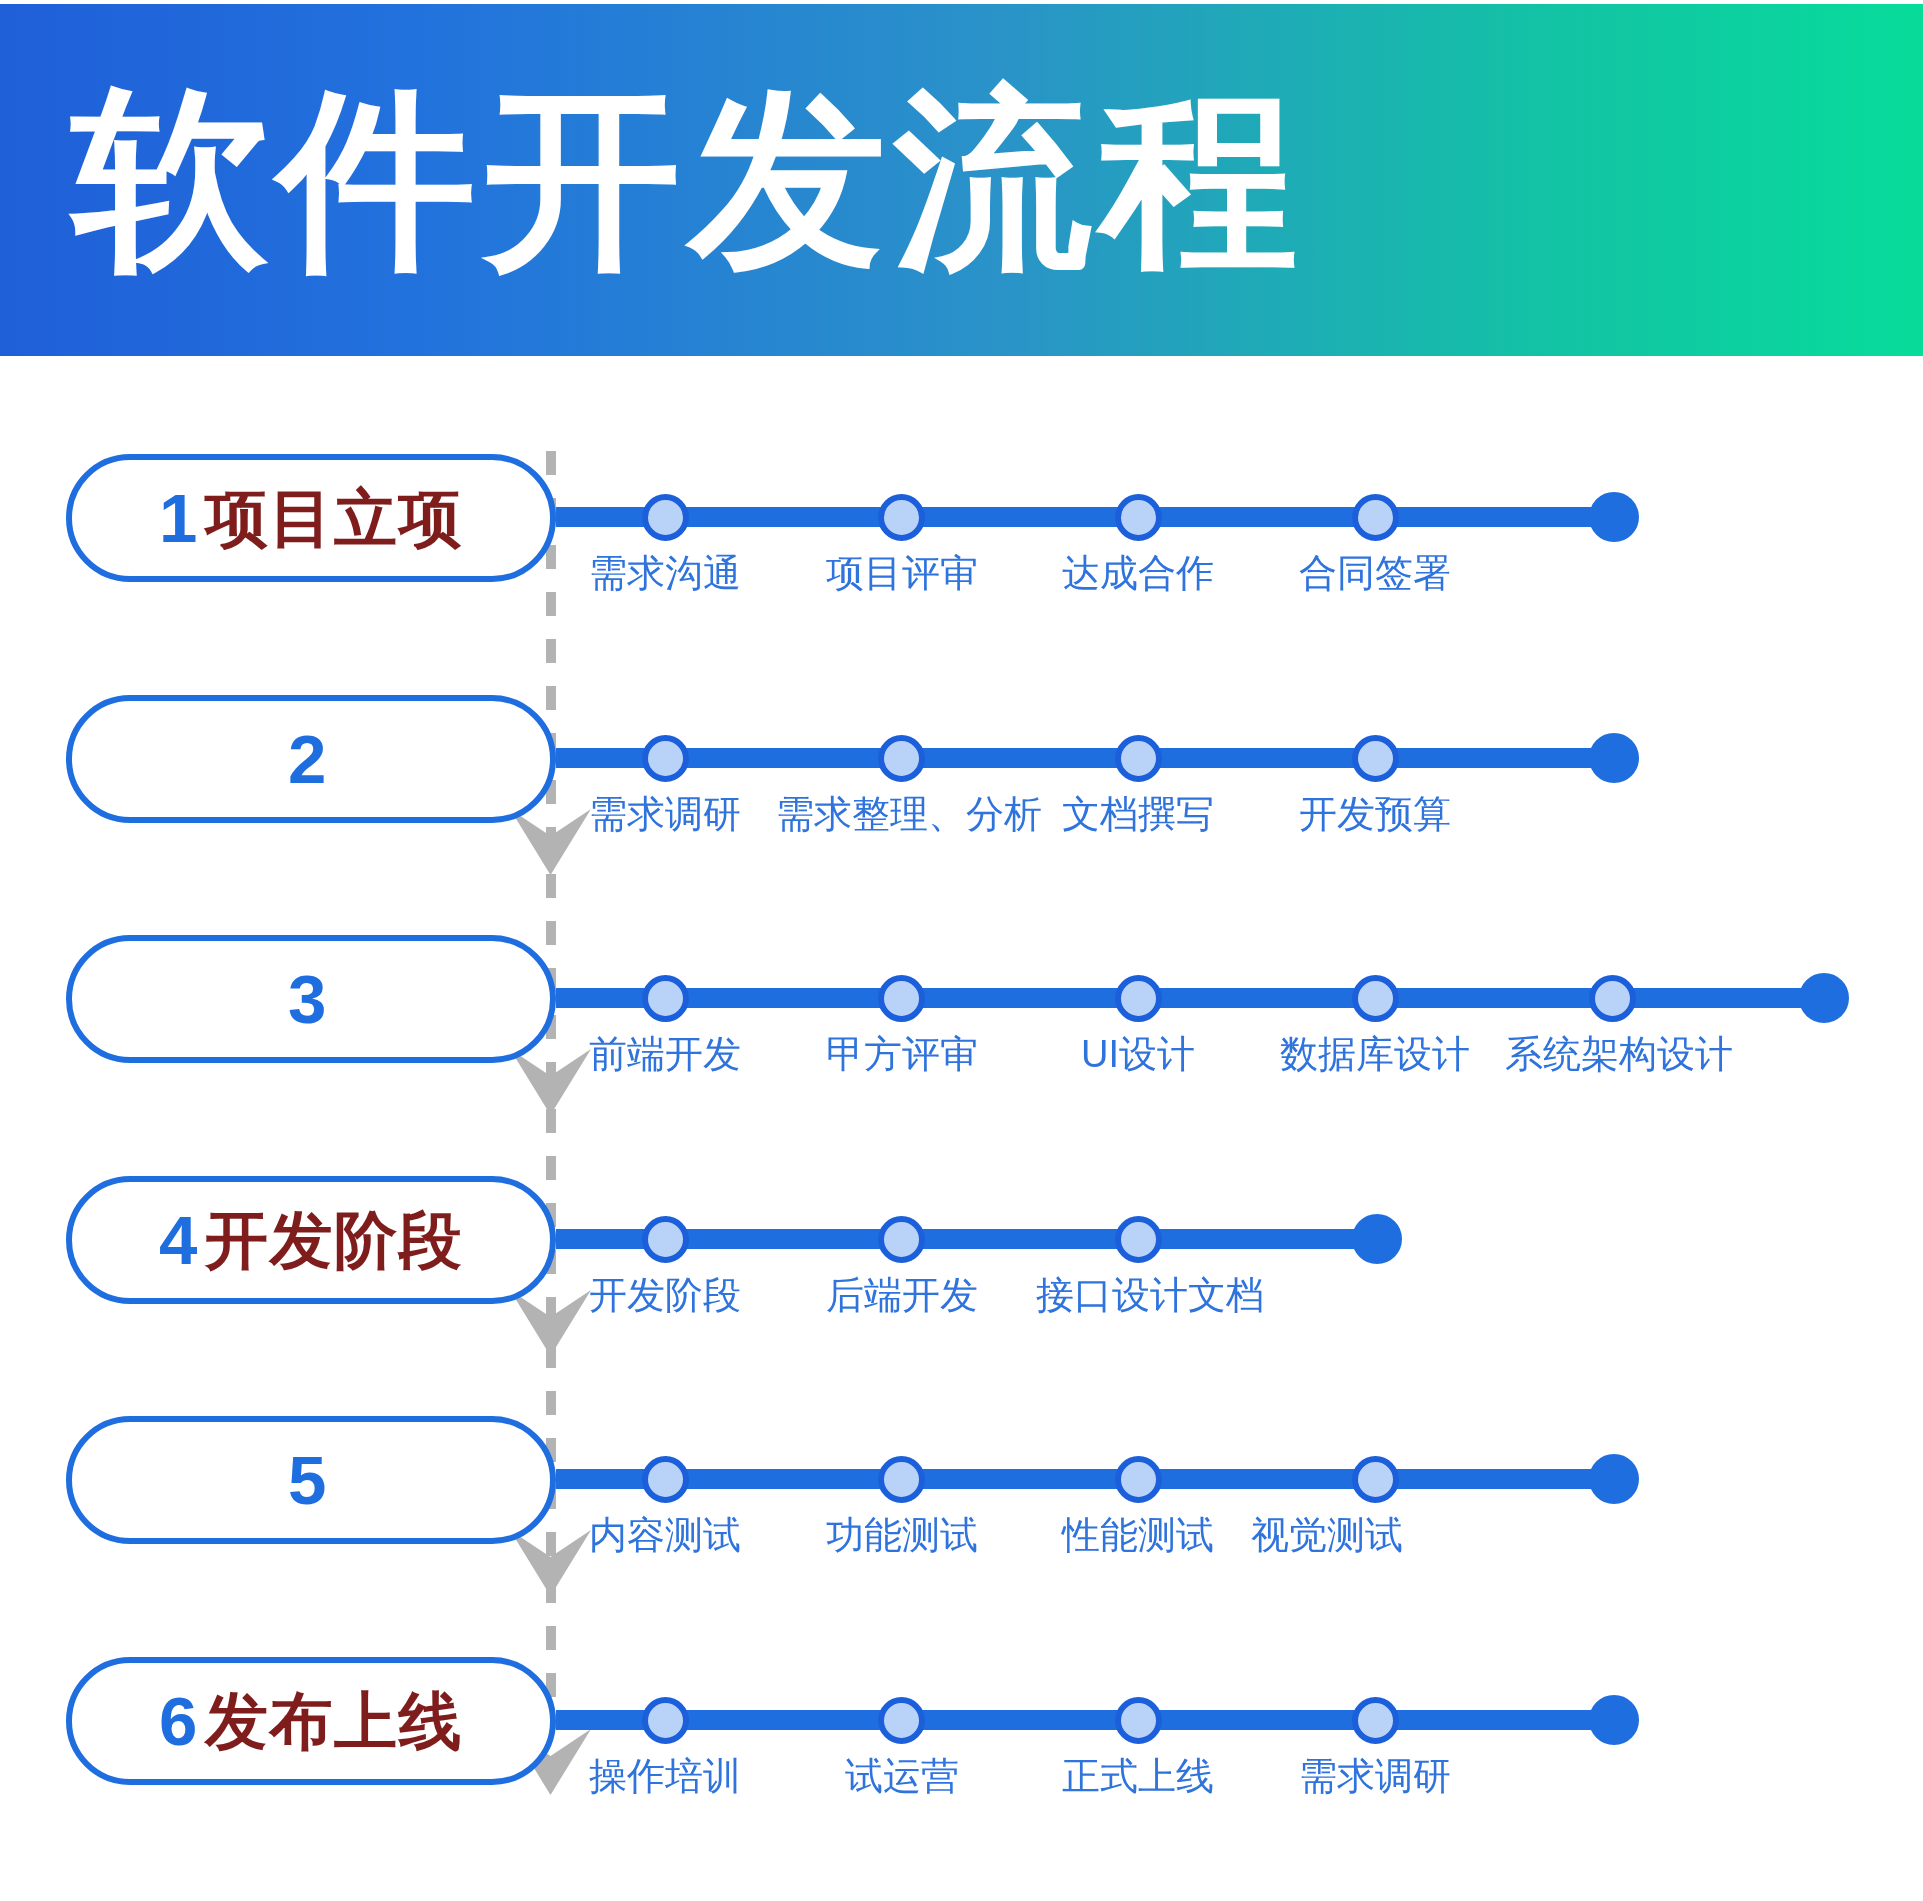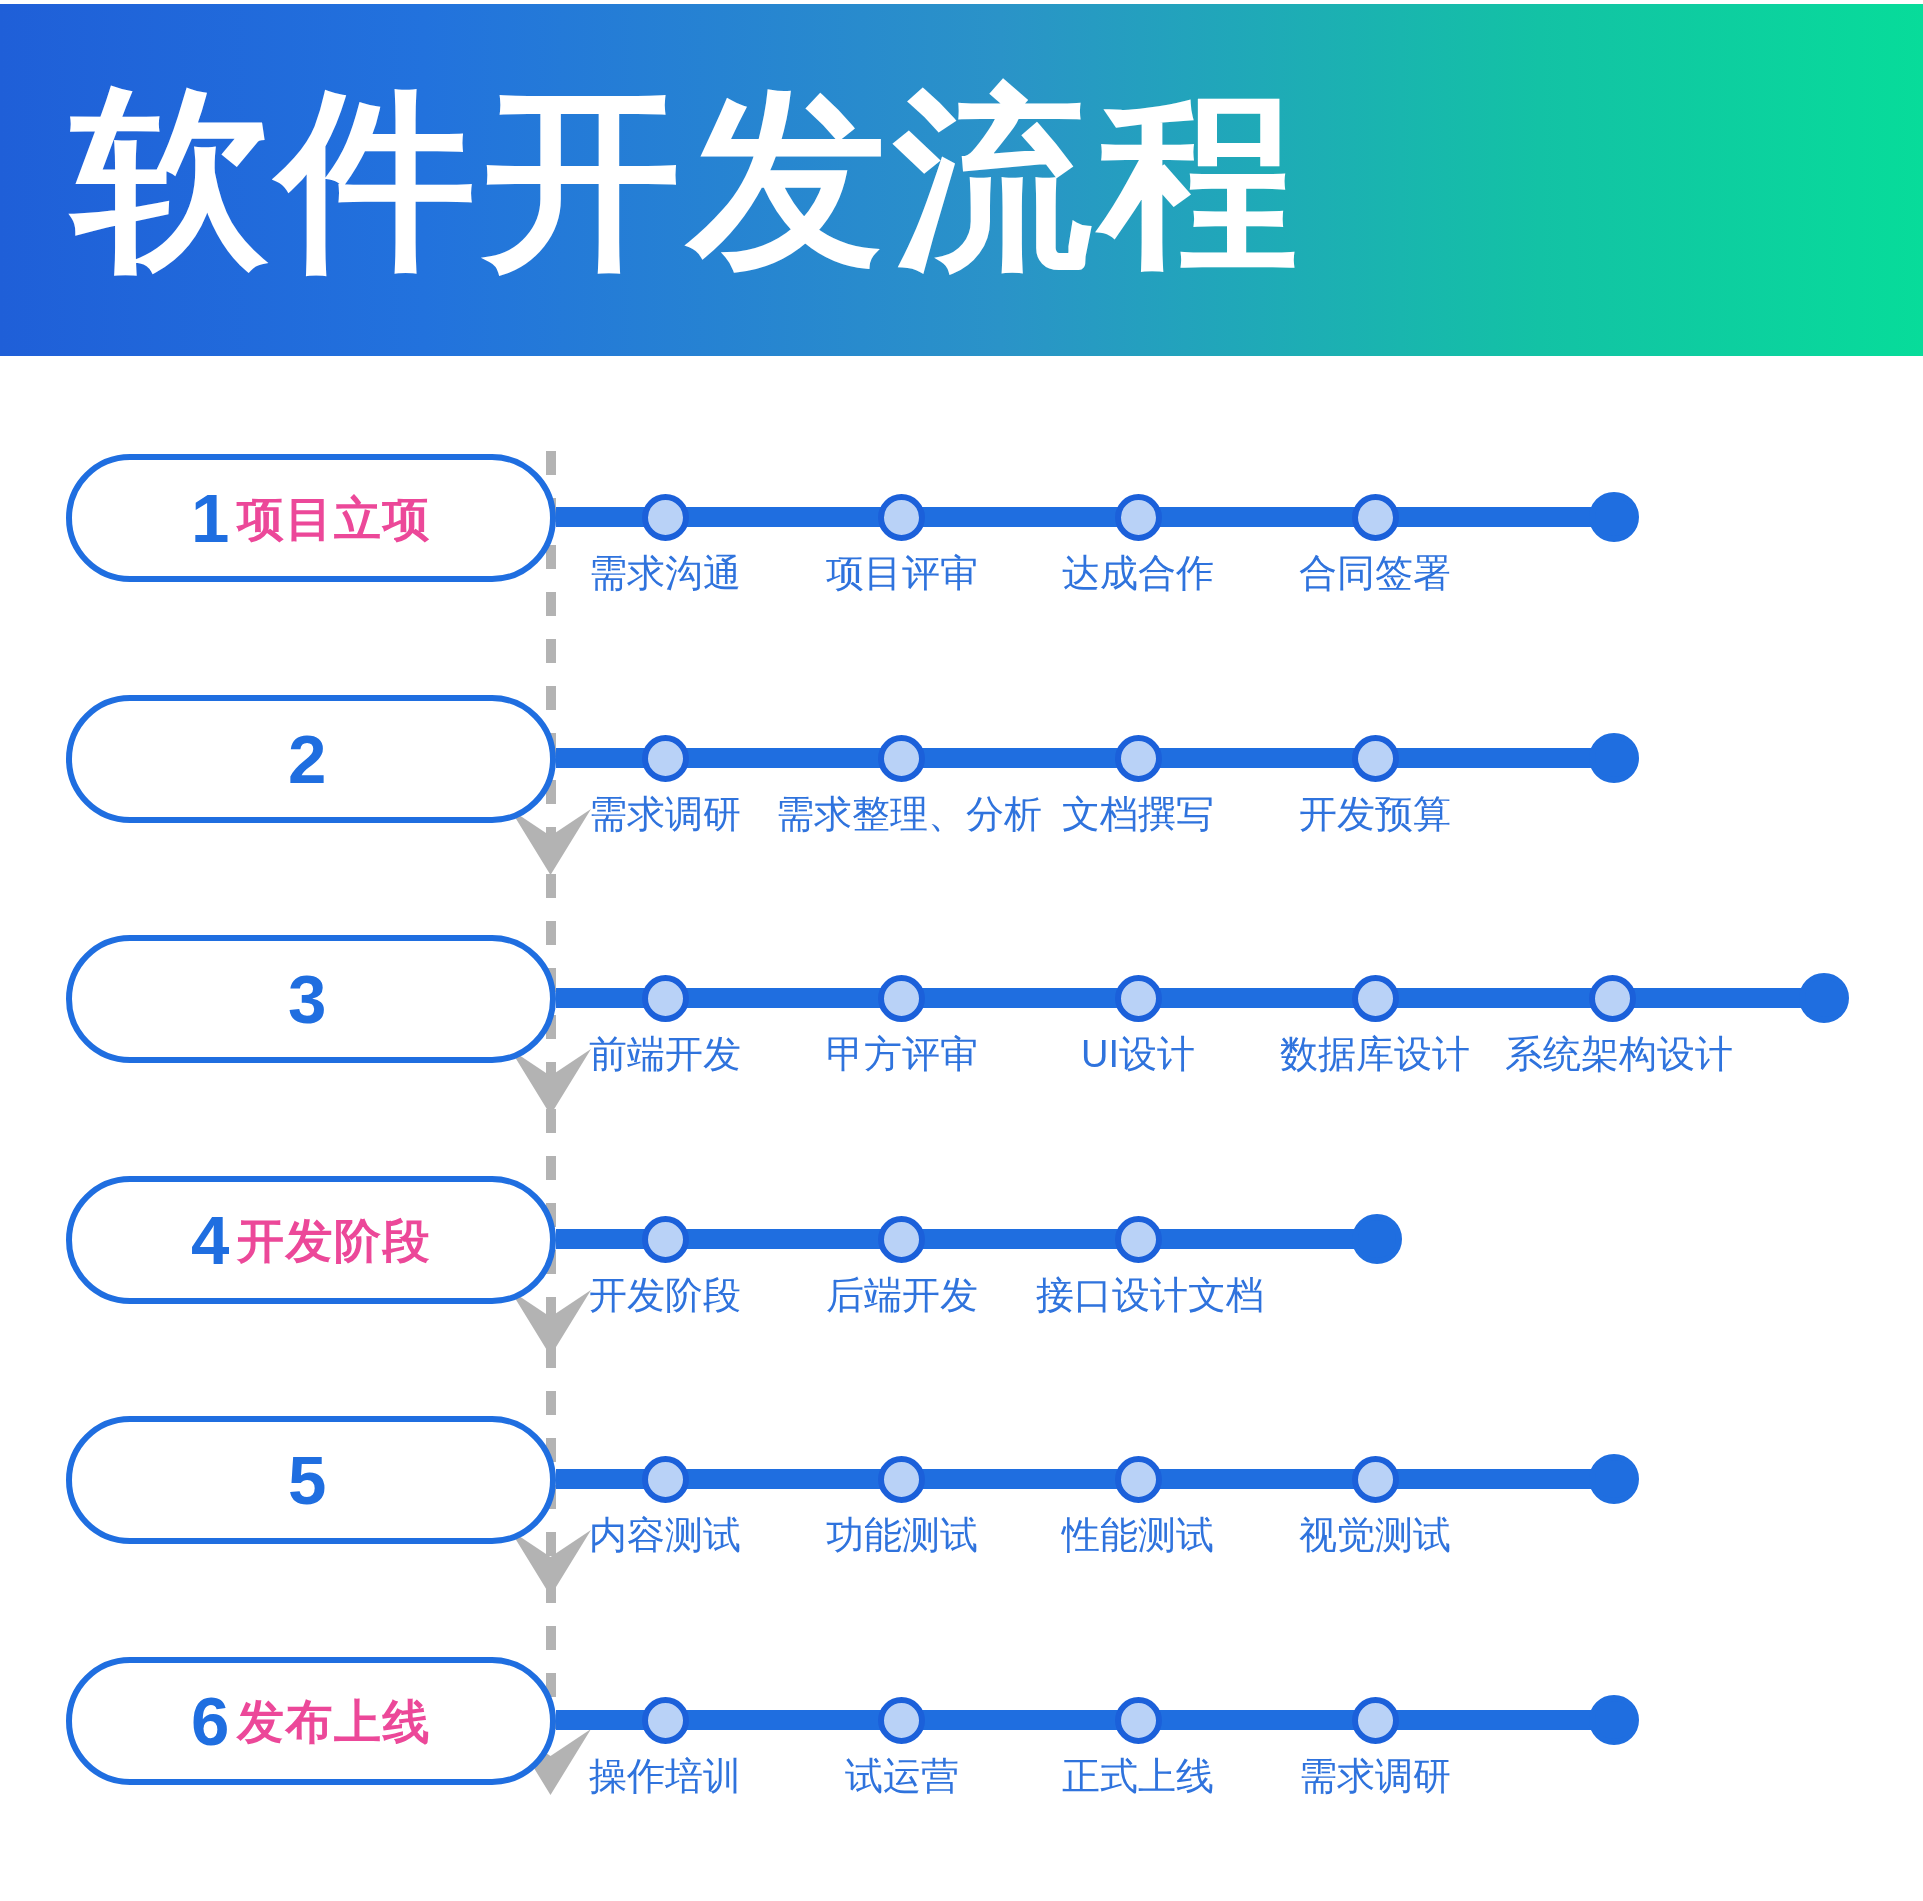--- a/index.html
+++ b/index.html
@@ -91,22 +91,22 @@
   }
   .step-num {
     color: #1f6ee0;
     font-size: 69px;
     font-weight: bold;
     line-height: 1;
     margin-right: 7.5px;
     font-family: "Liberation Sans", "DejaVu Sans", sans-serif;
   }
   .step-name {
-    color: #ec4899;
-    font-size: 47px;
+    color: #7f1d1d;
+    font-size: 63px;
     font-weight: bold;
     line-height: 1;
     letter-spacing: 1.5px;
     font-family: "Liberation Sans", "DejaVu Sans", sans-serif;
   }
 
   
   .track-line {
     position: absolute;
     left: 556px;
@@ -243,21 +243,21 @@
     </div>
     <div class="track-line" style="width:1067px"></div>
     <div class="node" style="left:642px"></div>
     <div class="node" style="left:878px"></div>
     <div class="node" style="left:1115px"></div>
     <div class="node" style="left:1352px"></div>
     <div class="node end" style="left:1589px"></div>
     <div class="node-label" style="left:665px">内容测试</div>
     <div class="node-label" style="left:902px">功能测试</div>
     <div class="node-label" style="left:1138px">性能测试</div>
-    <div class="node-label" style="left:1375px">视觉测试</div>
+    <div class="node-label" style="left:1327px">视觉测试</div>
   </div>
 
   <div class="flow-row" style="top:1302px">
     <div class="step-pill">
       <span class="step-num">6</span>
       <span class="step-name">发布上线</span>
     </div>
     <div class="track-line" style="width:1067px"></div>
     <div class="node" style="left:642px"></div>
     <div class="node" style="left:878px"></div>

